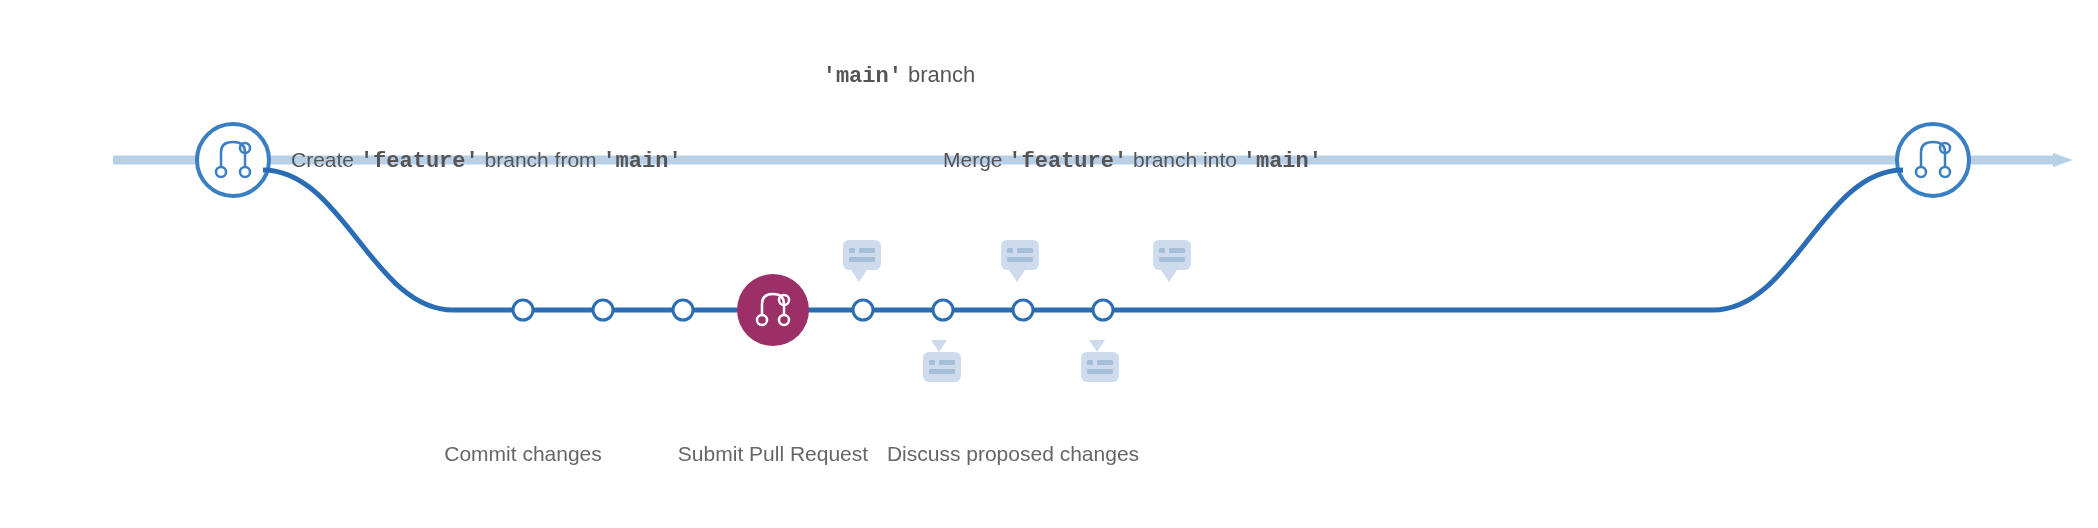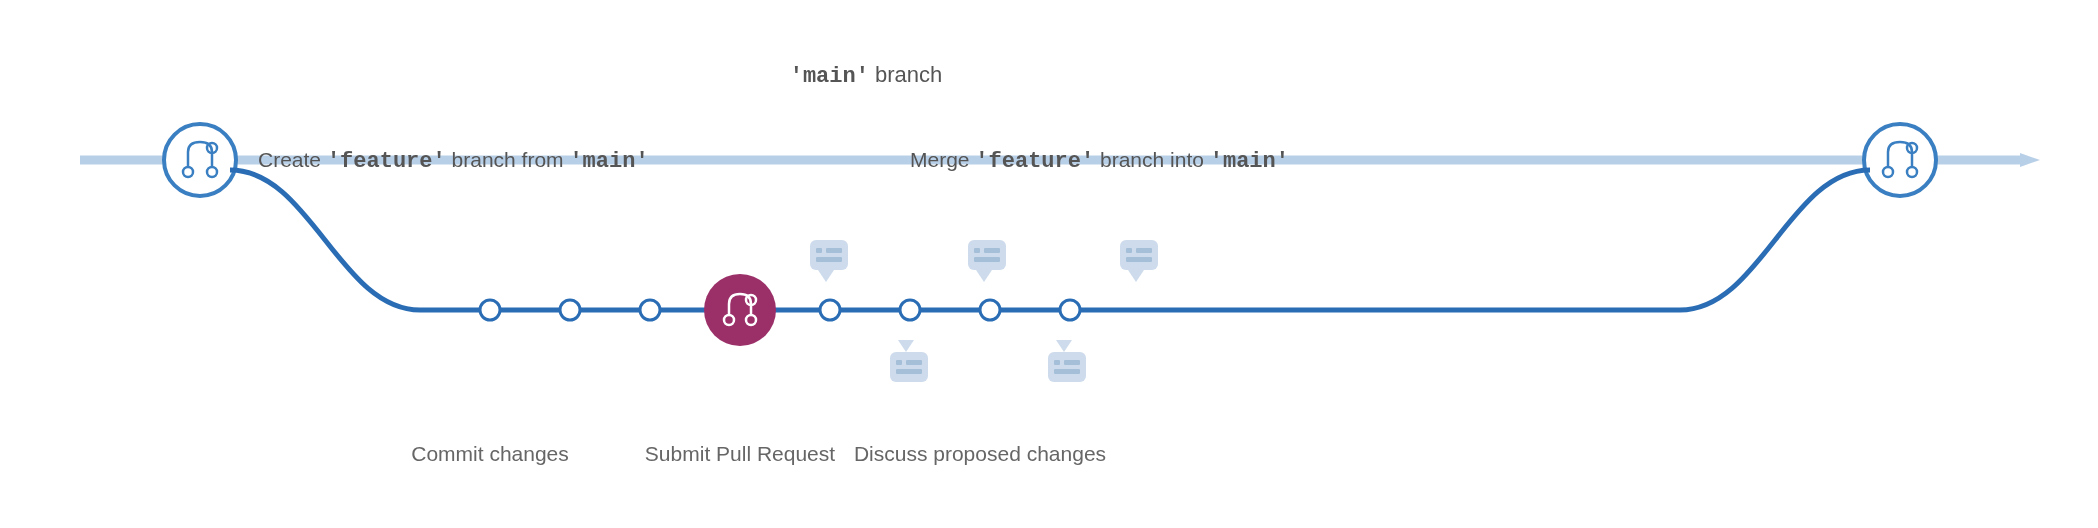--- a/index.html
+++ b/index.html
@@ -8,20 +8,21 @@
       width: 2098px;
       height: 528px;
       overflow: hidden;
       font-family: -apple-system, BlinkMacSystemFont, 'Segoe UI', sans-serif;
       position: relative;
     }
     .diagram-container {
       width: 1732px;
       height: 528px;
       position: relative;
+      margin-left: 33px;
     }
     svg.diagram {
       position: absolute;
       top: 0; left: 0;
       width: 2098px;
       height: 528px;
     }
     .label {
       position: absolute;
       font-size: 22px;

